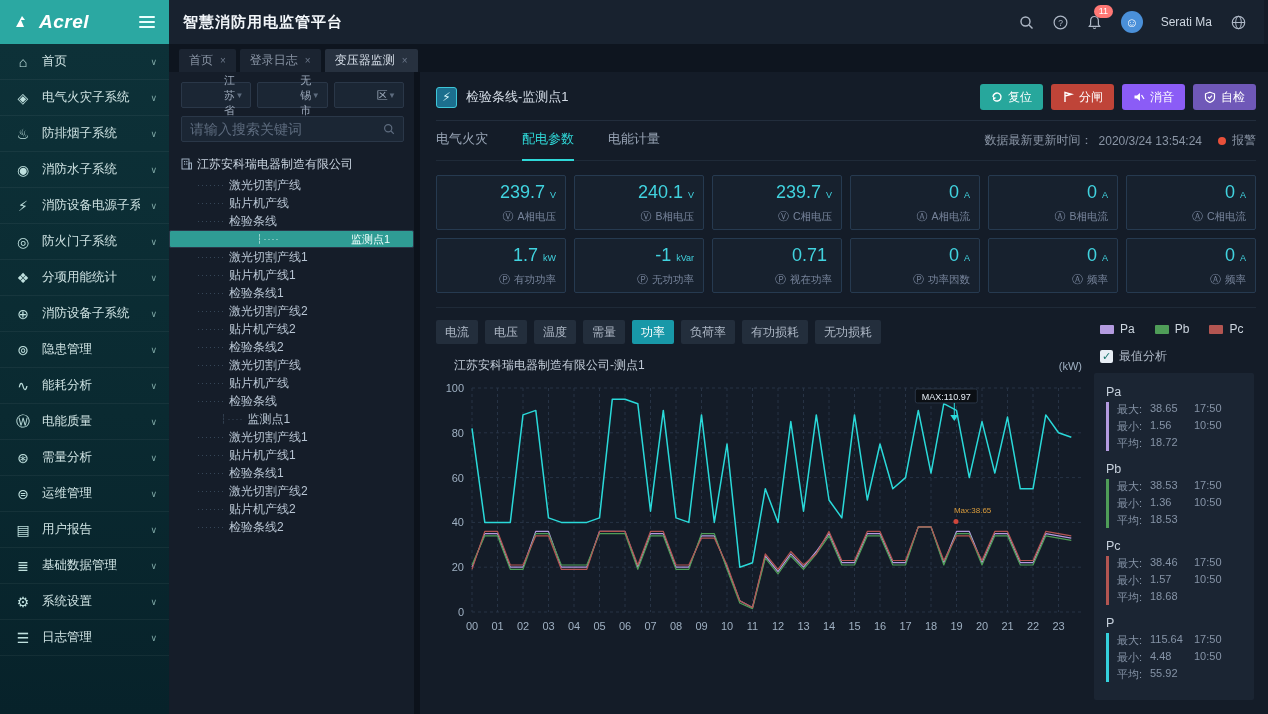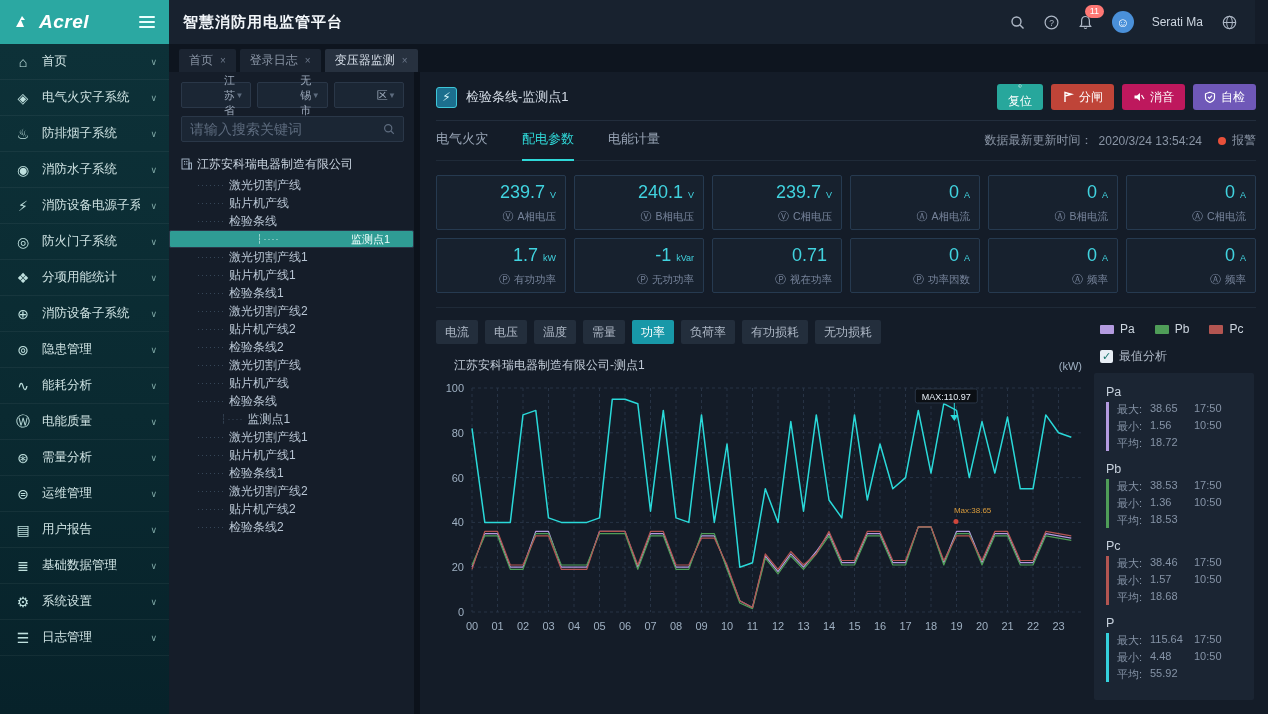--- a/index.html
+++ b/index.html
@@ -1,20 +1,20 @@
 <!DOCTYPE html>
 <html><head>
 <meta charset="utf-8">
 <style>
   *{margin:0;padding:0;box-sizing:border-box;font-family:"Liberation Sans","DejaVu Sans",sans-serif;}
   html,body{width:1268px;height:714px;overflow:hidden;background:#10161f;}
   .app{position:relative;width:1268px;height:714px;background:#141c28;}
 
   
-  .topbar{position:absolute;top:0;left:0;right:13px;height:44px;background:#18222f;display:flex;align-items:center;z-index:5;}
+  .topbar{position:absolute;top:0;left:0;right:4px;height:44px;background:#18222f;display:flex;align-items:center;z-index:5;}
   .logo-area{width:169px;height:44px;background:#2ba8a2;display:flex;align-items:center;padding:0 14px;gap:8px;flex-shrink:0;}
   .logo-text{color:#fff;font-style:italic;font-weight:bold;font-size:19px;letter-spacing:.5px;flex:1;}
   .burger{display:flex;flex-direction:column;gap:3px;cursor:pointer;}
   .burger i{display:block;width:16px;height:2px;background:#eafffd;border-radius:1px;}
   .app-title{color:#f2f6fa;font-size:15px;font-weight:bold;padding-left:14px;letter-spacing:1px;}
   .topbar-right{margin-left:auto;display:flex;align-items:center;gap:18px;padding-right:18px;color:#aeb8c6;}
   .tb-ico{width:16px;height:16px;display:inline-flex;align-items:center;justify-content:center;}
   .bell-wrap{position:relative;}
   .badge{position:absolute;top:-9px;left:7px;background:#ff7875;color:#fff;font-size:9px;line-height:13px;padding:0 5px;border-radius:8px;}
   .avatar{width:22px;height:22px;border-radius:50%;background:#4a90d9;color:#fff;font-size:13px;display:flex;align-items:center;justify-content:center;}
@@ -376,34 +376,34 @@
       </div>
 
       <div class="gutter"></div>
 
       <main class="main-panel">
 
         <div class="dev-header">
           <span class="dev-ico">⚡</span>
           <span class="dev-name">检验条线-监测点1</span>
           <span class="dev-btns" id="devBtns">
-              <button class="dev-btn" style="background: rgb(39, 167, 156); flex-direction: column;">
+              <button class="dev-btn" style="background: rgb(39, 167, 156);">
                 <svg viewBox="0 0 12 12">
                   <path d="M2 6a4 4 0 1 1 1.2 2.9" fill="none" stroke="#fff" stroke-width="1.4"></path>
                   <path d="M2 9.5 L2 6 L5.3 6.8 Z" fill="#fff"></path>
                 </svg>
                 <span>复位</span>
               </button>
               <button class="dev-btn" style="background: rgb(191, 68, 56);">
                 <svg viewBox="0 0 12 12">
                   <path d="M3 11 L3 1.5 L9.5 3.2 L3 5" fill="none" stroke="#fff" stroke-width="1.4"></path>
                 </svg>
                 <span>分闸</span>
               </button>
-              <button class="dev-btn" style="background: #be185d;">
+              <button class="dev-btn" style="background: #8b5cf6;">
                 <svg viewBox="0 0 12 12">
                   <path d="M1.5 4.5 L4 4.5 L7 2 L7 10 L4 7.5 L1.5 7.5 Z" fill="#fff"></path>
                   <line x1="8.5" y1="4" x2="11" y2="8" stroke="#fff" stroke-width="1.3"></line>
                 </svg>
                 <span>消音</span>
               </button>
               <button class="dev-btn" style="background: rgb(111, 88, 184);">
                 <svg viewBox="0 0 12 12">
                   <path d="M6 1.2 L10.5 2.8 L10.5 6.5 C10.5 9 8.6 10.6 6 11.4 C3.4 10.6 1.5 9 1.5 6.5 L1.5 2.8 Z" fill="none" stroke="#fff" stroke-width="1.2"></path>
                   <path d="M4 6 L5.5 7.5 L8 4.7" fill="none" stroke="#fff" stroke-width="1.2"></path>

